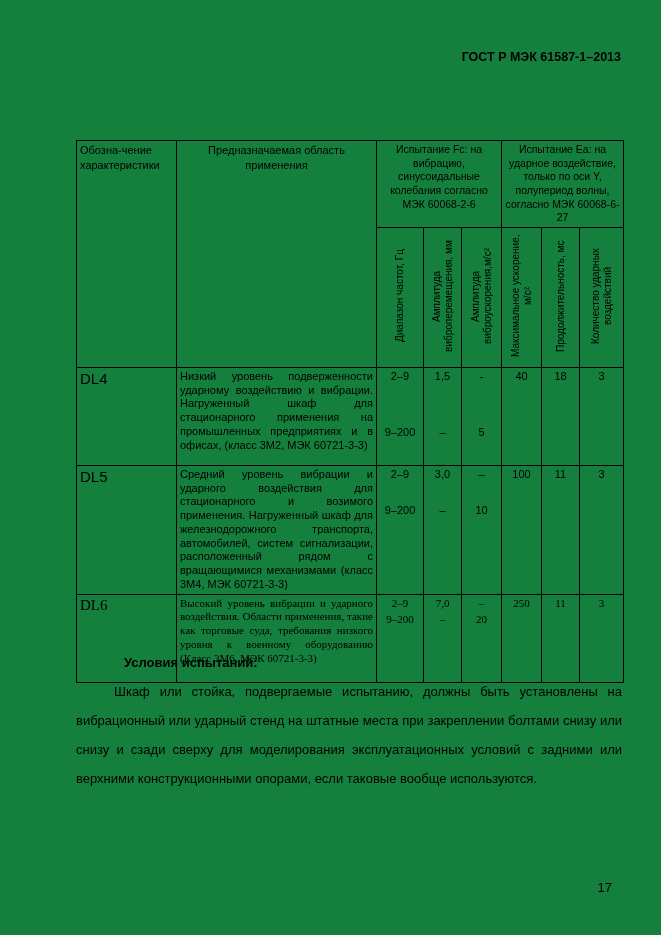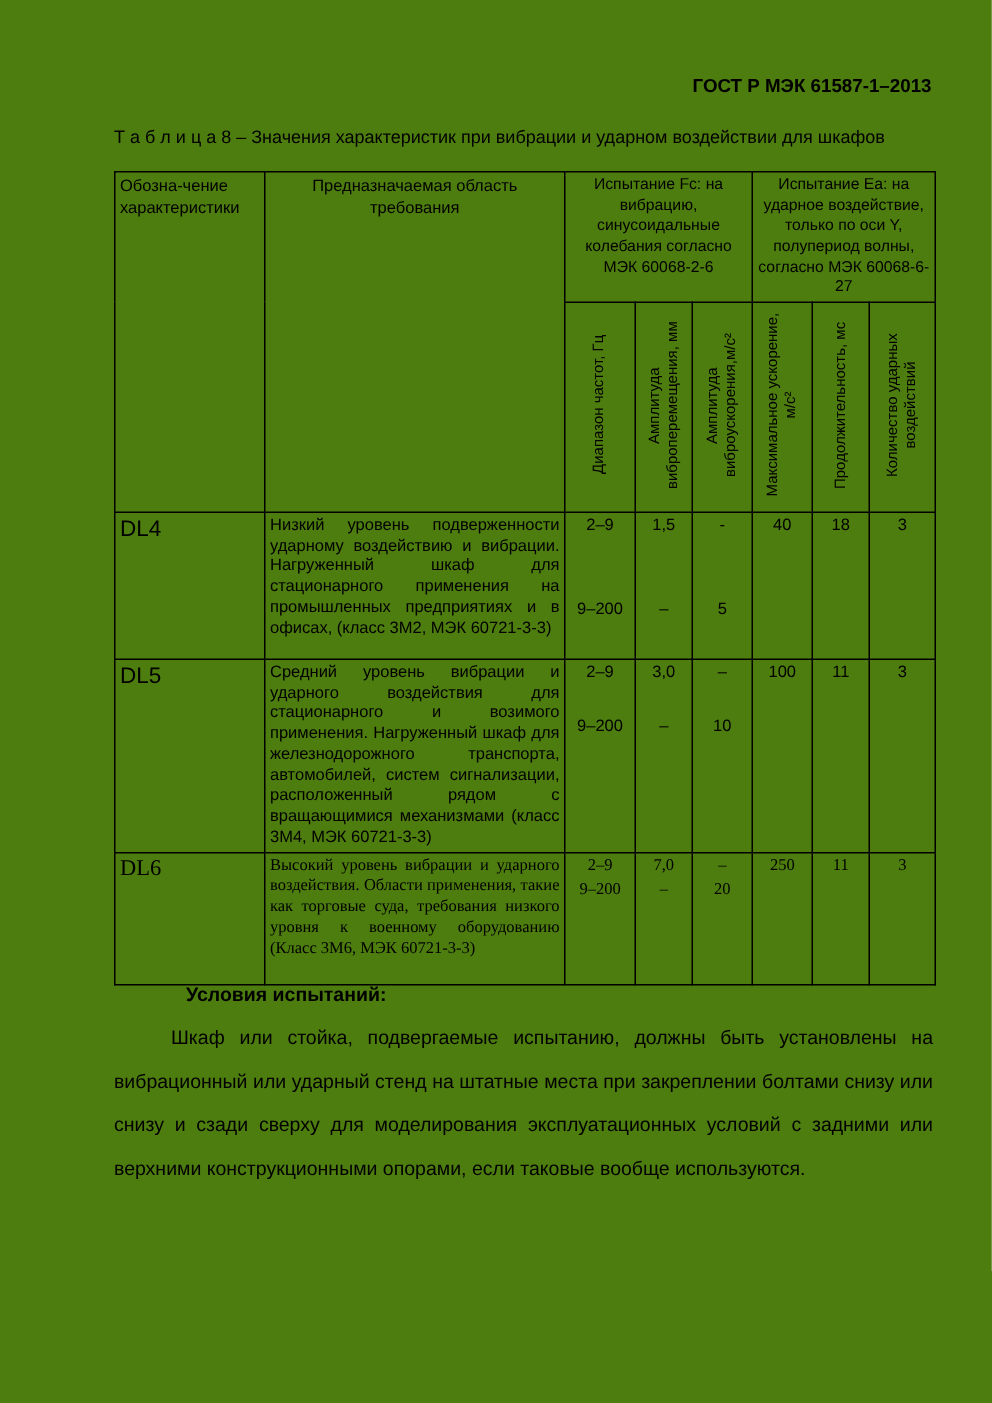--- a/index.html
+++ b/index.html
@@ -2,21 +2,21 @@
 <html><head>
 <meta charset="utf-8">
 <style>
   * { box-sizing: border-box; }
   html, body { margin: 0; padding: 0; }
   body { background: #ffffff; font-family: "Liberation Sans", sans-serif; color: #000; }
   .page {
     position: relative;
     width: 661px;
     height: 935px;
-    background: #4d7c0f;
+    background: #15803d;
     overflow: hidden;
   }
   .gost-header {
     position: absolute;
     top: 50px;
     left: 0;
     width: 621px;
     text-align: right;
     font-size: 12.5px;
     font-weight: bold;
@@ -24,21 +24,21 @@
   .table-caption {
     position: absolute;
     top: 77px;
     left: 76px;
     width: 532px;
     font-size: 12px;
     line-height: 28px;
   }
   .table-wrap {
     position: absolute;
-    top: 114px;
+    top: 140px;
     left: 76px;
     width: 547px;
   }
   table.main {
     border-collapse: collapse;
     width: 100%;
     table-layout: fixed;
     font-size: 11px;
   }
   table.main th, table.main td {
@@ -126,38 +126,37 @@
     font-size: 13px;
   }
 </style>
 </head>
 <body>
 
 <div class="page">
 
   <div class="gost-header">ГОСТ Р МЭК 61587-1–2013</div>
 
-  <div class="table-caption">Т а б л и ц а  8 – Значения характеристик при вибрации и ударном воздействии для шкафов</div>
 
   <div class="table-wrap">
     <table class="main">
       <colgroup>
         <col style="width:100px">
         <col style="width:200px">
         <col style="width:47px">
         <col style="width:38px">
         <col style="width:40px">
         <col style="width:40px">
         <col style="width:38px">
         <col style="width:44px">
       </colgroup>
       <thead>
         <tr>
           <th rowspan="2" class="th-designation">Обозна-чение характеристики</th>
-          <th rowspan="2" class="th-application">Предназначаемая область требования</th>
+          <th rowspan="2" class="th-application">Предназначаемая область применения</th>
           <th colspan="3" class="group-th">Испытание Fc: на вибрацию, синусоидальные колебания согласно МЭК 60068-2-6</th>
           <th colspan="3" class="group-th">Испытание Ea: на ударное воздействие, только по оси Y, полупериод волны, согласно МЭК 60068-6-27</th>
         </tr>
         <tr>
           <th class="vert-th"><span class="vtext">Диапазон частот, Гц</span></th>
           <th class="vert-th"><span class="vtext">Амплитуда виброперемещения, мм</span></th>
           <th class="vert-th"><span class="vtext">Амплитуда виброускорения,м/с²</span></th>
           <th class="vert-th"><span class="vtext">Максимальное ускорение, м/с²</span></th>
           <th class="vert-th"><span class="vtext">Продолжительность, мс</span></th>
           <th class="vert-th"><span class="vtext">Количество ударных воздействий</span></th>
@@ -223,14 +222,15 @@
         </tr>
       </tbody>
     </table>
   </div>
 
   <div class="conditions">
     <div class="conditions-title">Условия испытаний:</div>
     <p class="conditions-body">Шкаф или стойка, подвергаемые испытанию, должны быть установлены на вибрационный или ударный стенд на штатные места при закреплении болтами снизу или снизу и сзади сверху для моделирования эксплуатационных условий с задними или верхними конструкционными опорами, если таковые вообще используются.</p>
   </div>
 
+  <div class="page-number">17</div>
 
 </div>
 
 </body></html>

